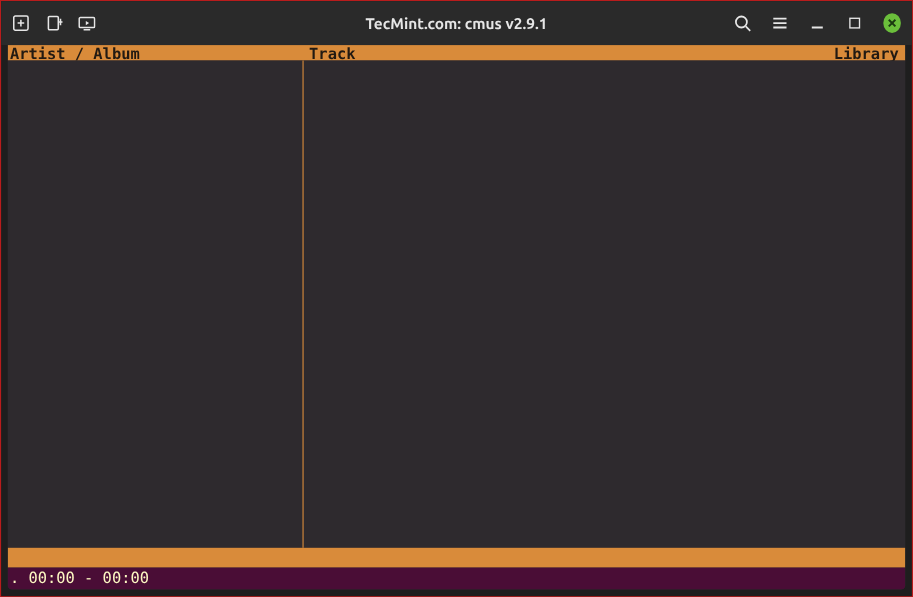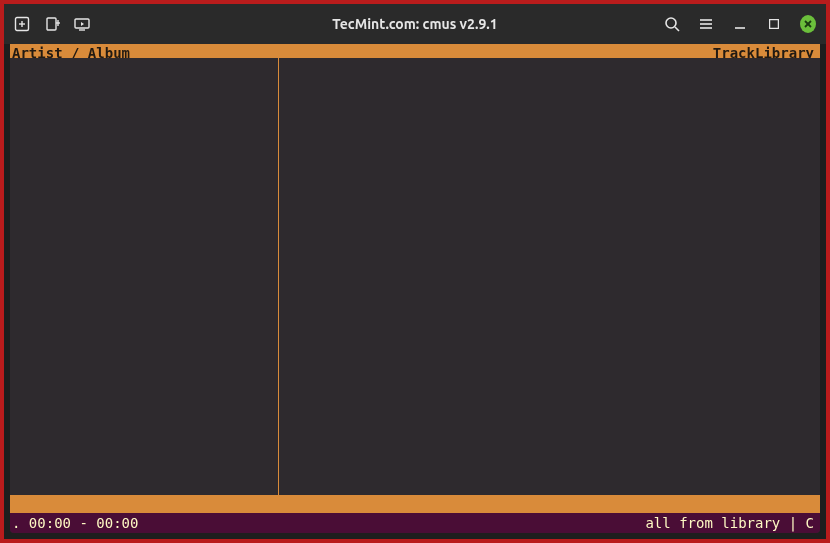--- a/index.html
+++ b/index.html
@@ -12,21 +12,21 @@
       height: 543px;
       background: #000;
       font-family: "DejaVu Sans Mono", "Liberation Mono", monospace;
       overflow: hidden;
       position: relative;
     }
     .window {
       width: 100%;
       height: 100%;
       background: #1e1e1e;
-      border: 4px solid #b91c1c;
+      border: 1px solid #b91c1c;
       display: flex;
       flex-direction: column;
     }
     
     .titlebar {
       height: 40px;
       background: #2a2a2a;
       display: flex;
       align-items: center;
       padding: 0 10px;
@@ -95,21 +95,21 @@
     }
     .col-left-hdr {
       width: 268px;
       padding-left: 2px;
     }
     .col-right-hdr {
       flex: 1;
       display: flex;
       padding-left: 6px;
     }
-    .col-right-hdr .grow { flex: 1; text-align: right; }
+    .col-right-hdr .grow { flex: 1; }
     .col-lib {
       padding-right: 6px;
     }
     .panes {
       flex: 1;
       display: flex;
       background: #2e2a2e;
     }
     .pane-left {
       width: 268px;
@@ -213,17 +213,16 @@
       </div>
     </div>
     <div class="panes">
       <div class="pane-left"></div>
       <div class="pane-divider"></div>
       <div class="pane-right"></div>
     </div>
     <div class="status-bar"></div>
     <div class="cmd-line">
       <span class="cmd-left">. 00:00 - 00:00</span>
-      <span class="cmd-right">all from library | C</span>
     </div>
   </div>
 
 </div>
 
 </body></html>

